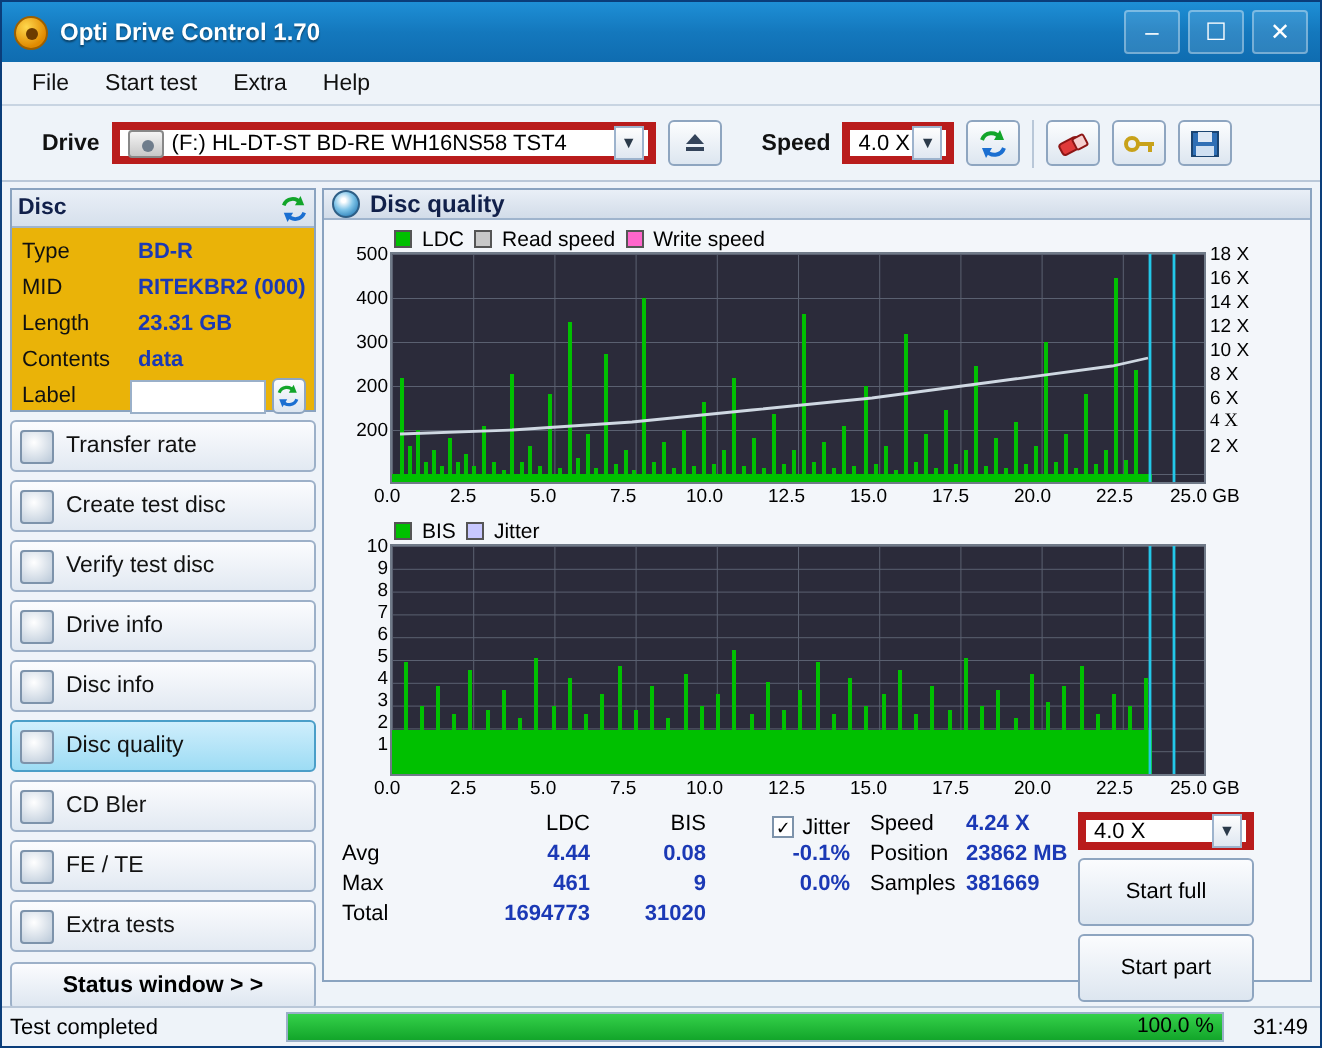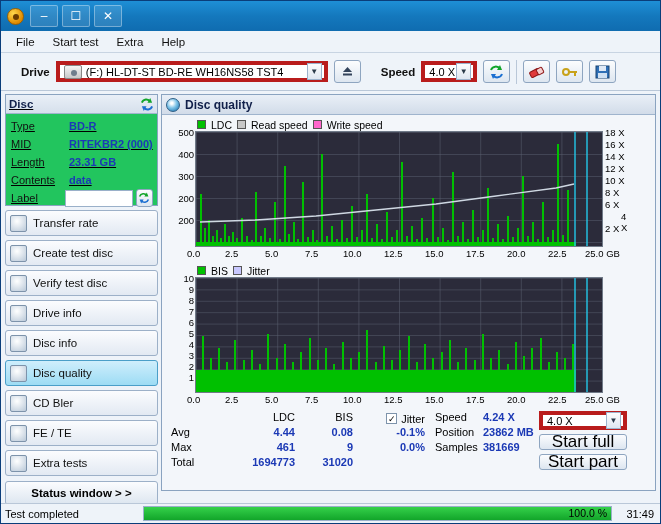--- a/index.html
+++ b/index.html
@@ -113,22 +113,21 @@
     border: 1px solid #8ea5c0; border-radius: 3px;
     display: flex; align-items: center; justify-content: center;
   }
   .speed-combo { width: 56px; }
   .sep { width: 1px; height: 24px; background: #b9c7d8; }
   
   .body { display: flex; height: 400px; }
   .sidebar { width: 160px; padding: 3px 3px 0 4px; }
   .panel {
     border: 1px solid #8aa3c0;
-    background: #22c55e;
-    text-decoration: underline;
+    background: #eab308;
   }
   .panel-head {
     height: 19px;
     background: linear-gradient(#e9eff7,#d6e0ec);
     display: flex; align-items: center;
     padding: 0 3px;
     font-weight: bold; font-size: 11.5px; color: #11204a;
     border-bottom: 1px solid #9fb4cd;
   }
   .disc-panel { height: 112px; }
@@ -208,21 +207,21 @@
     display: flex;
     padding: 4px 6px 0 6px;
     font-size: 11px;
     gap: 0px;
   }
   .stats .col { }
   .val { color: #1b39b5; font-weight: bold; }
   .btn-main {
     background: linear-gradient(#fbfcfe,#dde6f0);
     border: 1px solid #8ea5c0; border-radius: 3px;
-    height: 16px; font-size: 17px;
+    height: 34px; font-size: 11px;
     display: flex;align-items:center;justify-content:center;
   }
   
   .statusbar {
     position: absolute; bottom: 0; left: 0; right: 0;
     height: 20px;
     background: #eef3f9;
     border-top: 1px solid #b9c7d8;
     display: flex; align-items: center;
     font-size: 11px;
@@ -241,20 +240,21 @@
     font-size: 10.5px; color: #000;
   }
 </style>
 </head>
 <body>
 
 <div class="window">
 
   <div class="titlebar">
     <div class="title-icon"></div>
+    <div class="title-text">Opti Drive Control 1.70</div>
     <div class="win-btns">
       <div class="win-btn">–</div>
       <div class="win-btn">☐</div>
       <div class="win-btn">✕</div>
     </div>
   </div>
 
   <div class="menubar">
     <div class="menuitem">File</div>
     <div class="menuitem">Start test</div>
@@ -525,21 +525,21 @@
           </div>
 
           <div style="position:absolute;left:440px;top:0;width:28px;height:116px;">
             <div class="axis-lbl" style="left:0;top:-4px;">18 X</div>
             <div class="axis-lbl" style="left:0;top:8px;">16 X</div>
             <div class="axis-lbl" style="left:0;top:20px;">14 X</div>
             <div class="axis-lbl" style="left:0;top:32px;">12 X</div>
             <div class="axis-lbl" style="left:0;top:44px;">10 X</div>
             <div class="axis-lbl" style="left:0;top:56px;">8 X</div>
             <div class="axis-lbl" style="left:0;top:68px;">6 X</div>
-            <div class="axis-lbl" style="left:16px;top:80px;">4 X</div>
+            <div class="axis-lbl" style="left:0;top:80px;font-family:Liberation Serif, serif;">4 X</div>
             <div class="axis-lbl" style="left:0;top:92px;">2 X</div>
           </div>
 
           <div style="position:absolute;left:30px;top:117px;width:440px;height:14px;">
             <div class="axis-lbl" style="left:-8px;top:0;">0.0</div>
             <div class="axis-lbl" style="left:30px;top:0;">2.5</div>
             <div class="axis-lbl" style="left:70px;top:0;">5.0</div>
             <div class="axis-lbl" style="left:110px;top:0;">7.5</div>
             <div class="axis-lbl" style="left:148px;top:0;">10.0</div>
             <div class="axis-lbl" style="left:189px;top:0;">12.5</div>

